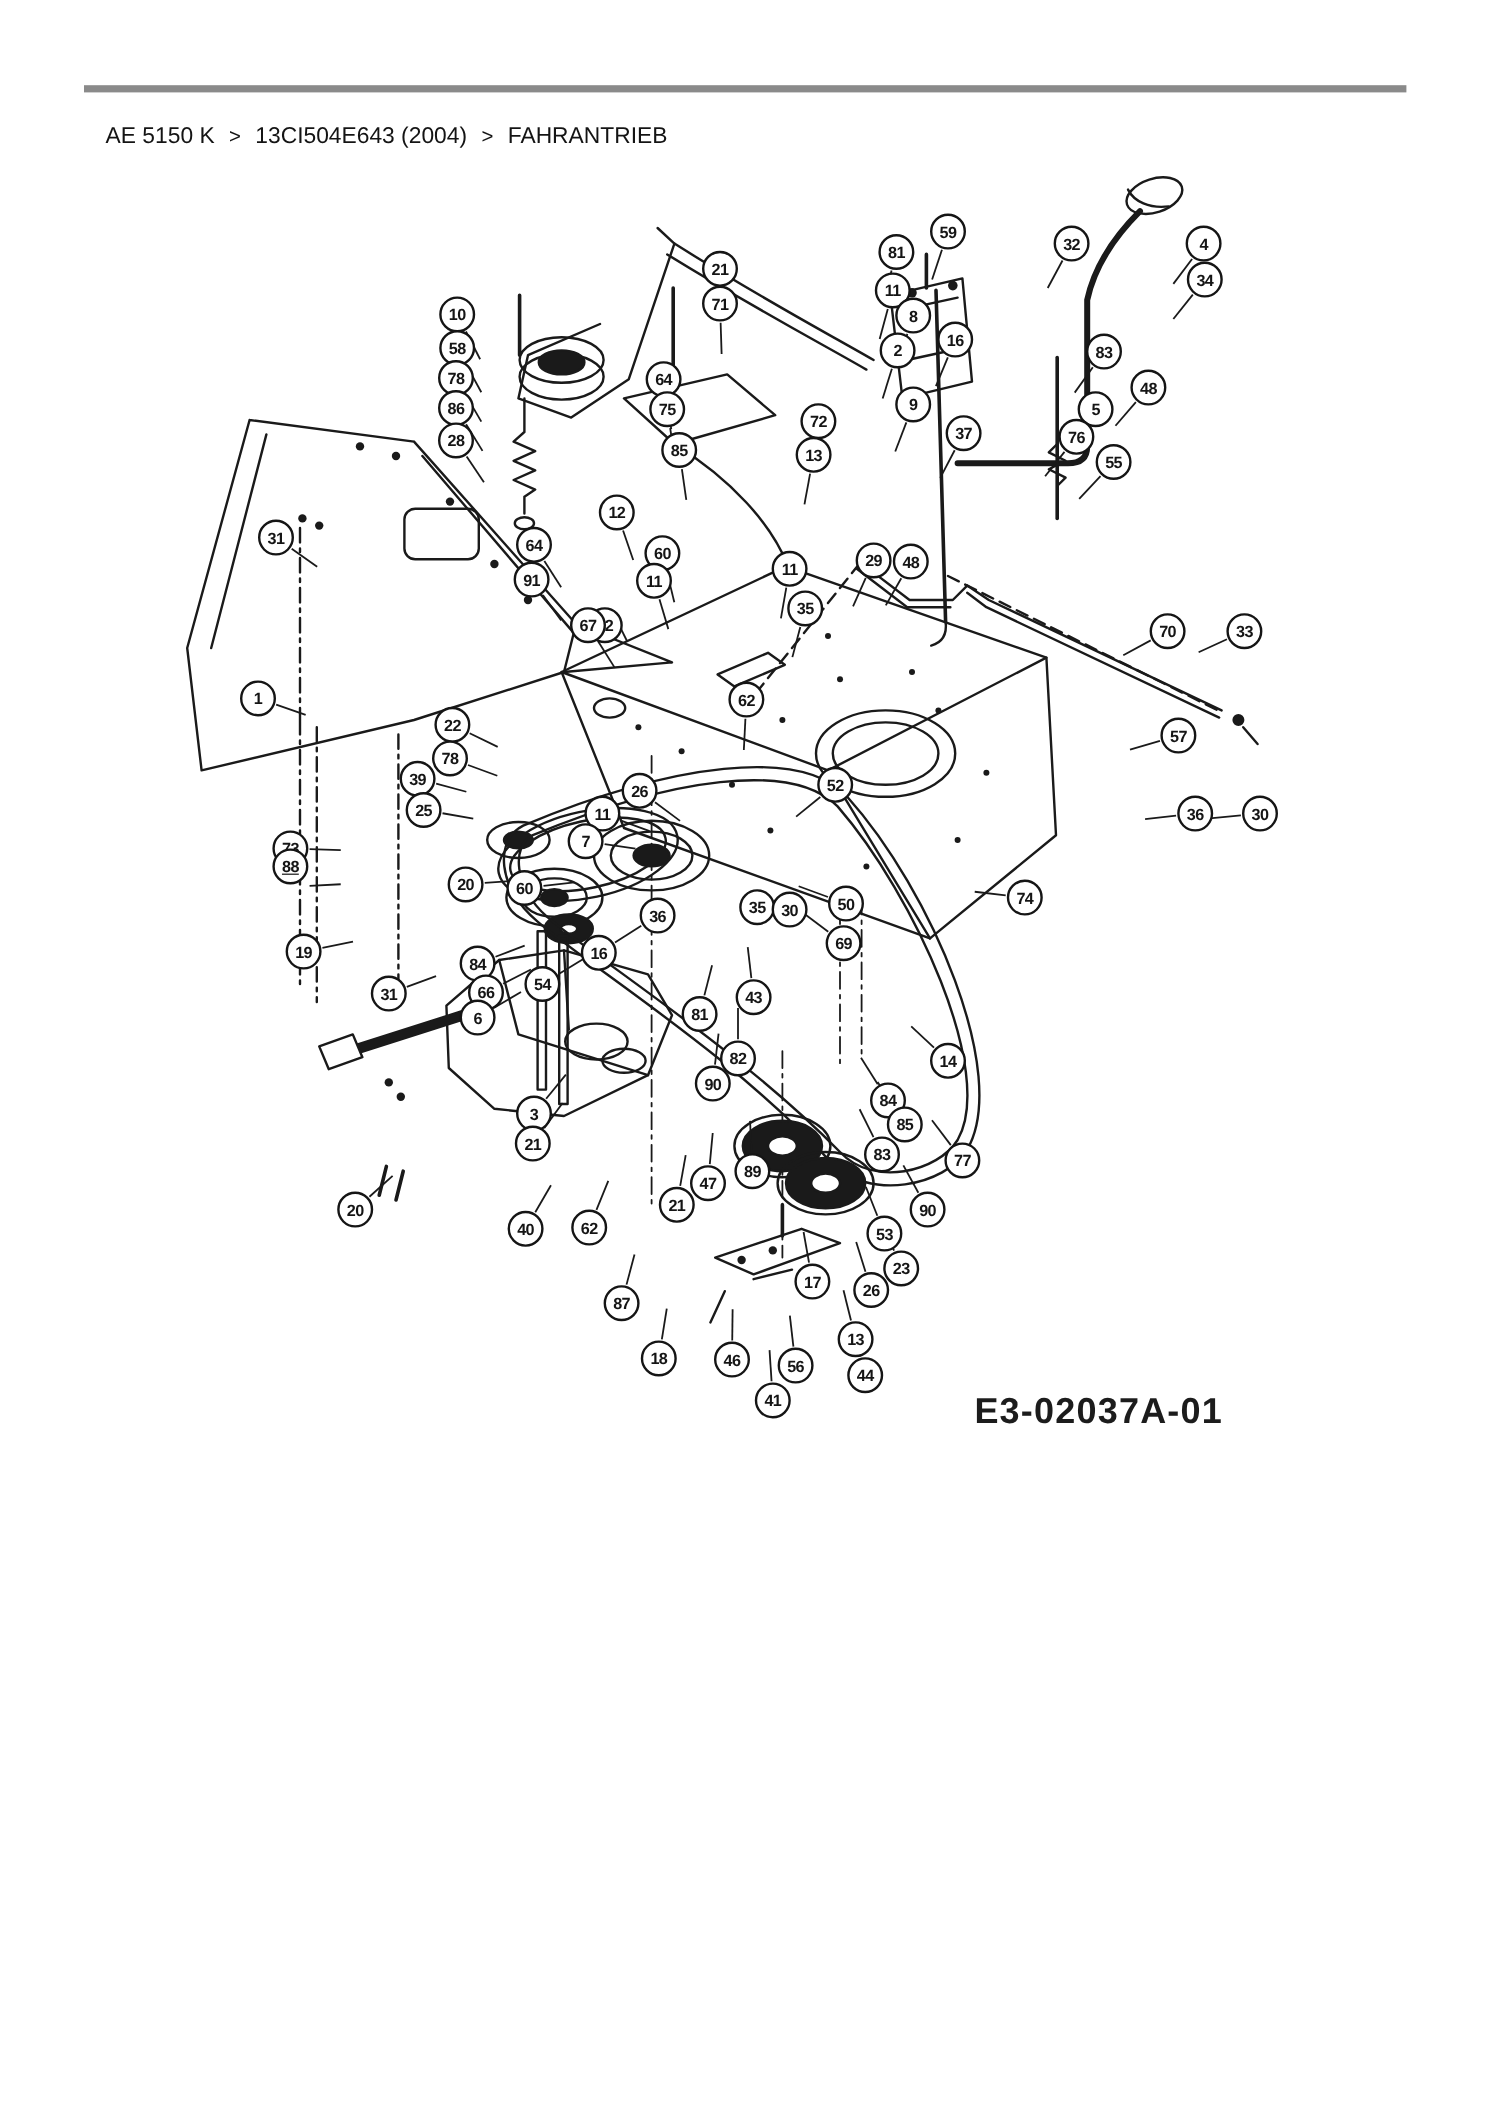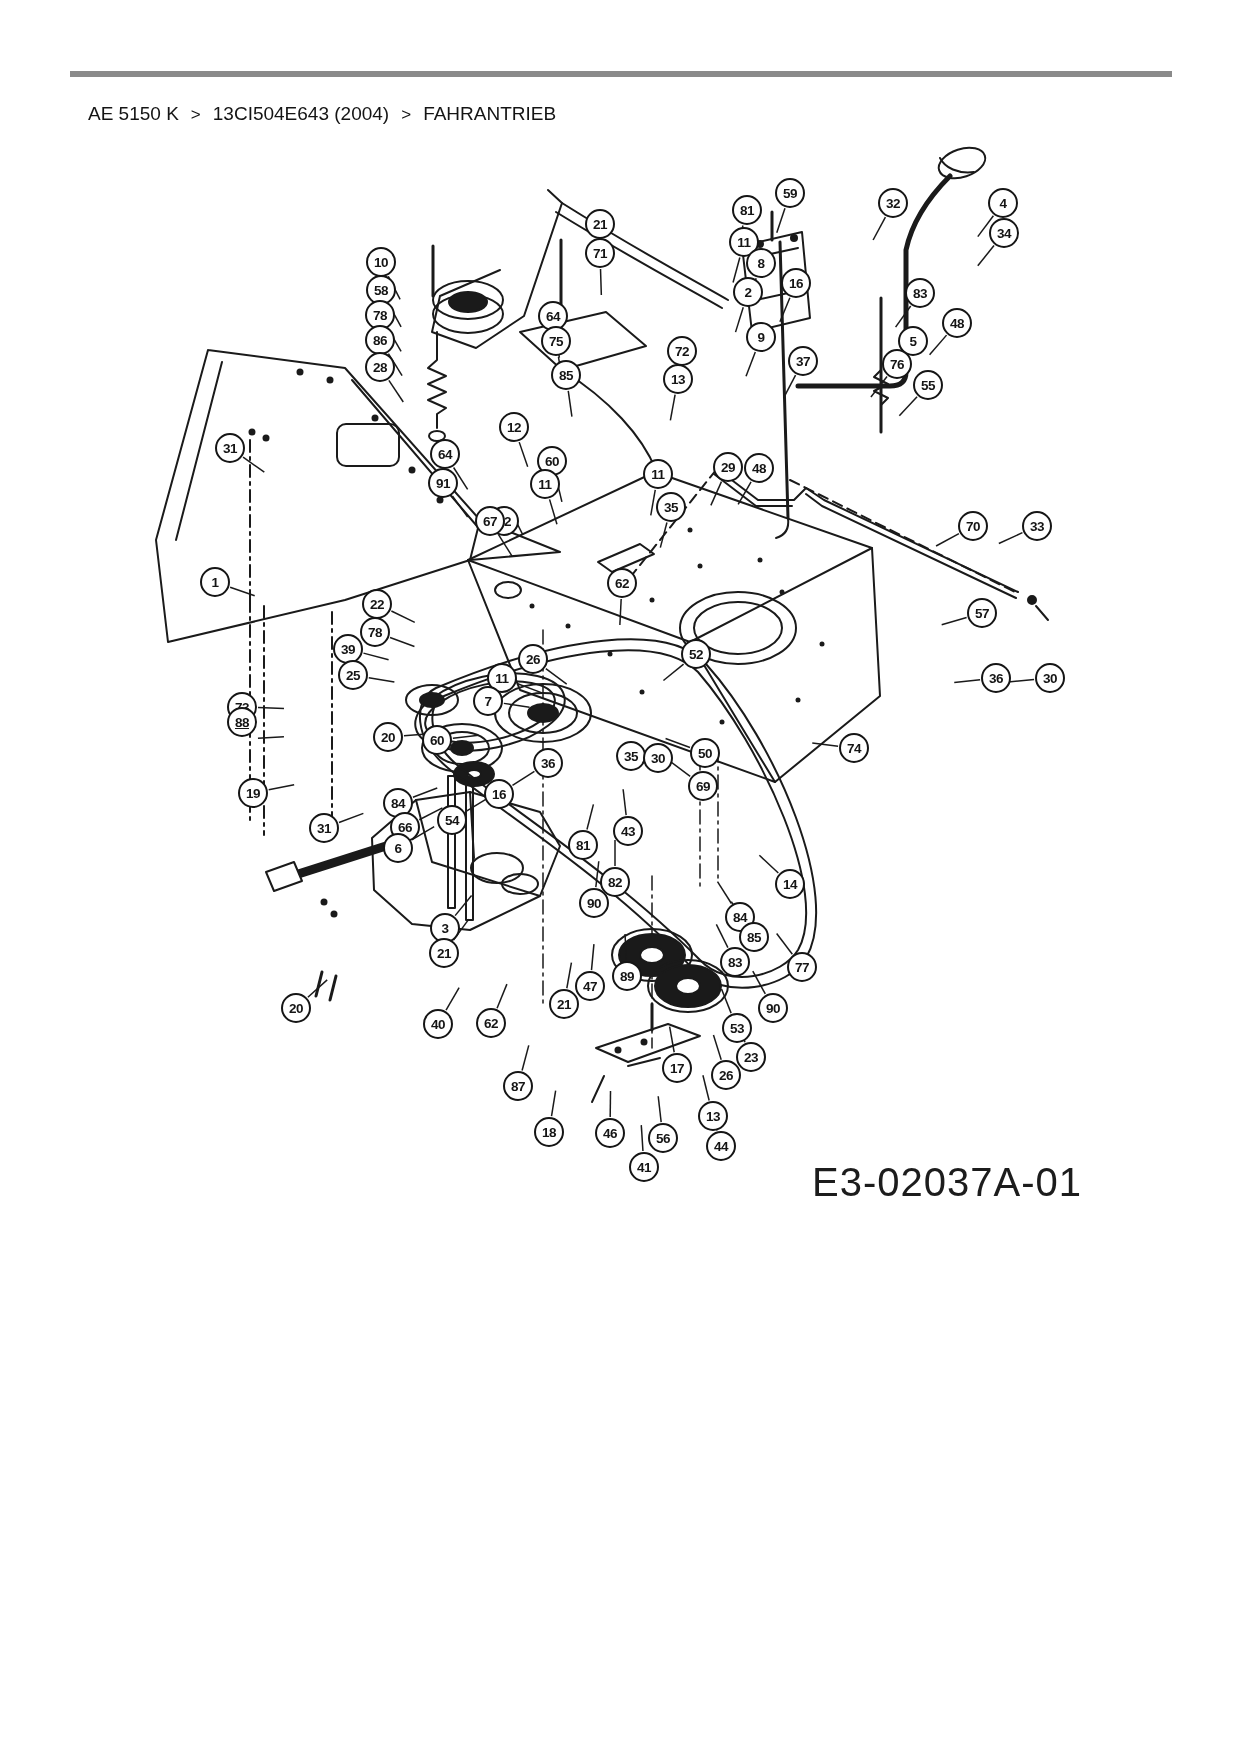--- a/index.html
+++ b/index.html
@@ -23,21 +23,21 @@
   .diagram svg{position:absolute;left:0;top:0;pointer-events:none;}
   .callout{
     position:absolute;width:30px;height:30px;box-sizing:border-box;
     border:2px solid #151515;border-radius:50%;background:#ffffff;
     display:flex;align-items:center;justify-content:center;
     font-size:13.5px;font-weight:700;color:#151515;letter-spacing:-0.5px;
     transform:translate(-50%,-50%);z-index:3;
   }
   .drawing-number{
     position:absolute;left:812px;top:1160px;
-    font-size:40px;font-weight:400;color:#1c1c1c;letter-spacing:1px;
+    font-size:30px;font-weight:700;color:#1c1c1c;letter-spacing:1px;
     font-family:"Liberation Sans",sans-serif;
   }
 </style>
 </head>
 <body>
 
 <div class="page">
 
   <div class="top-rule"></div>
 

